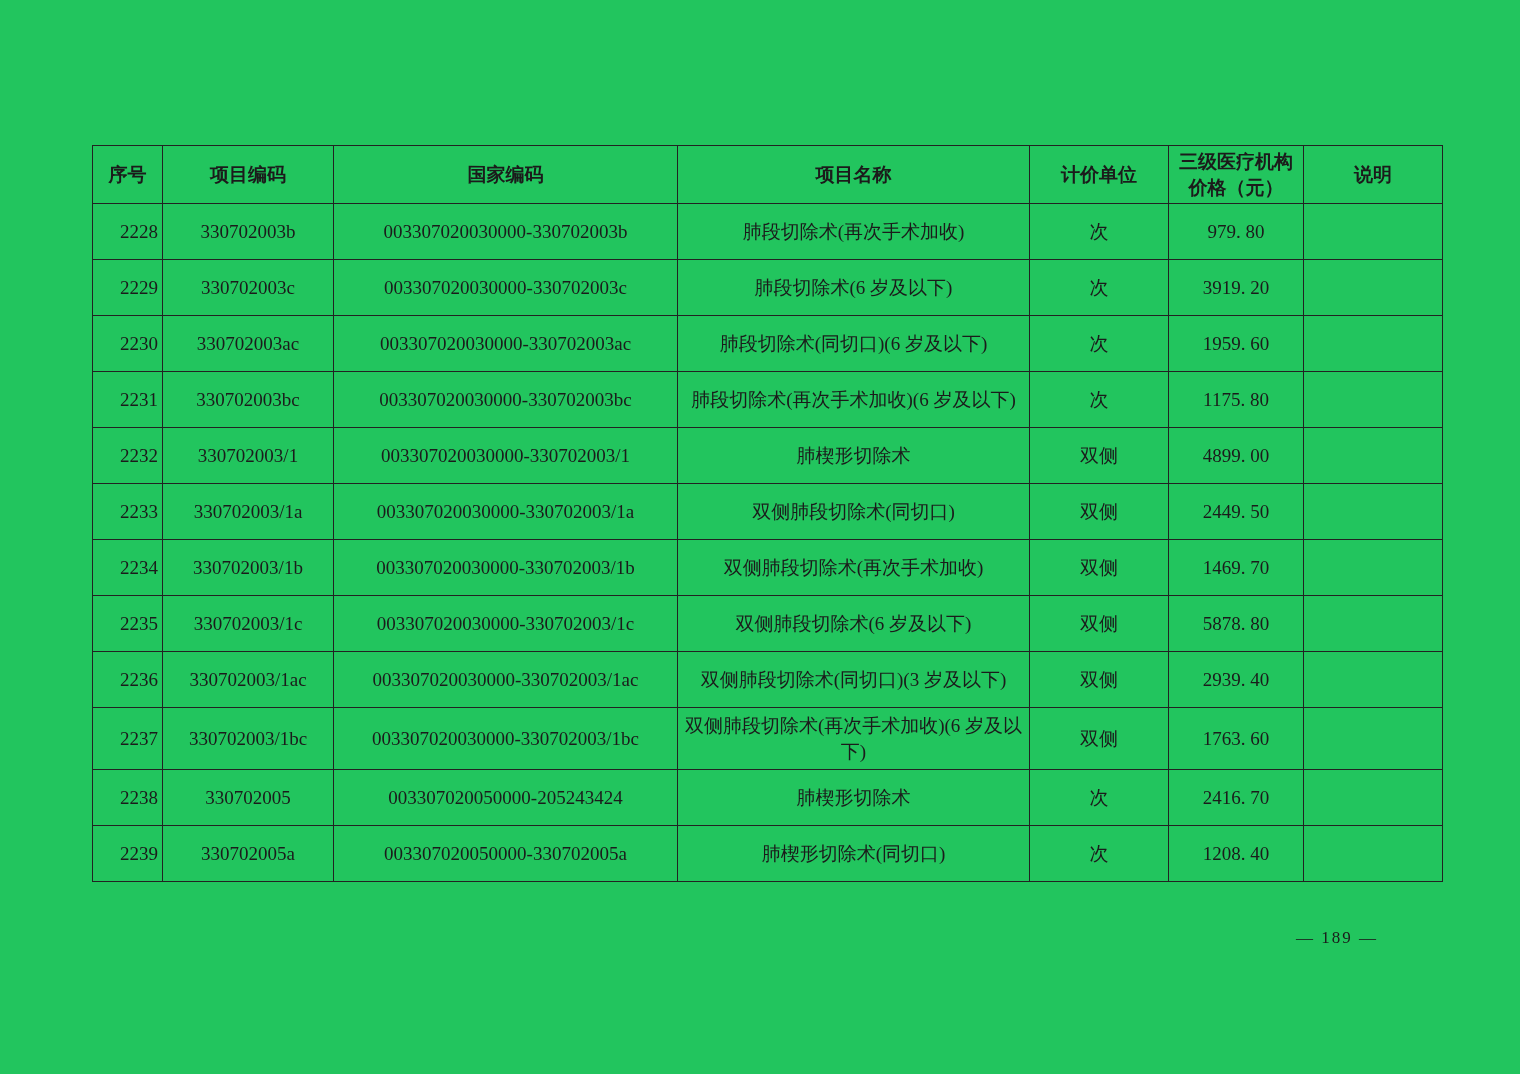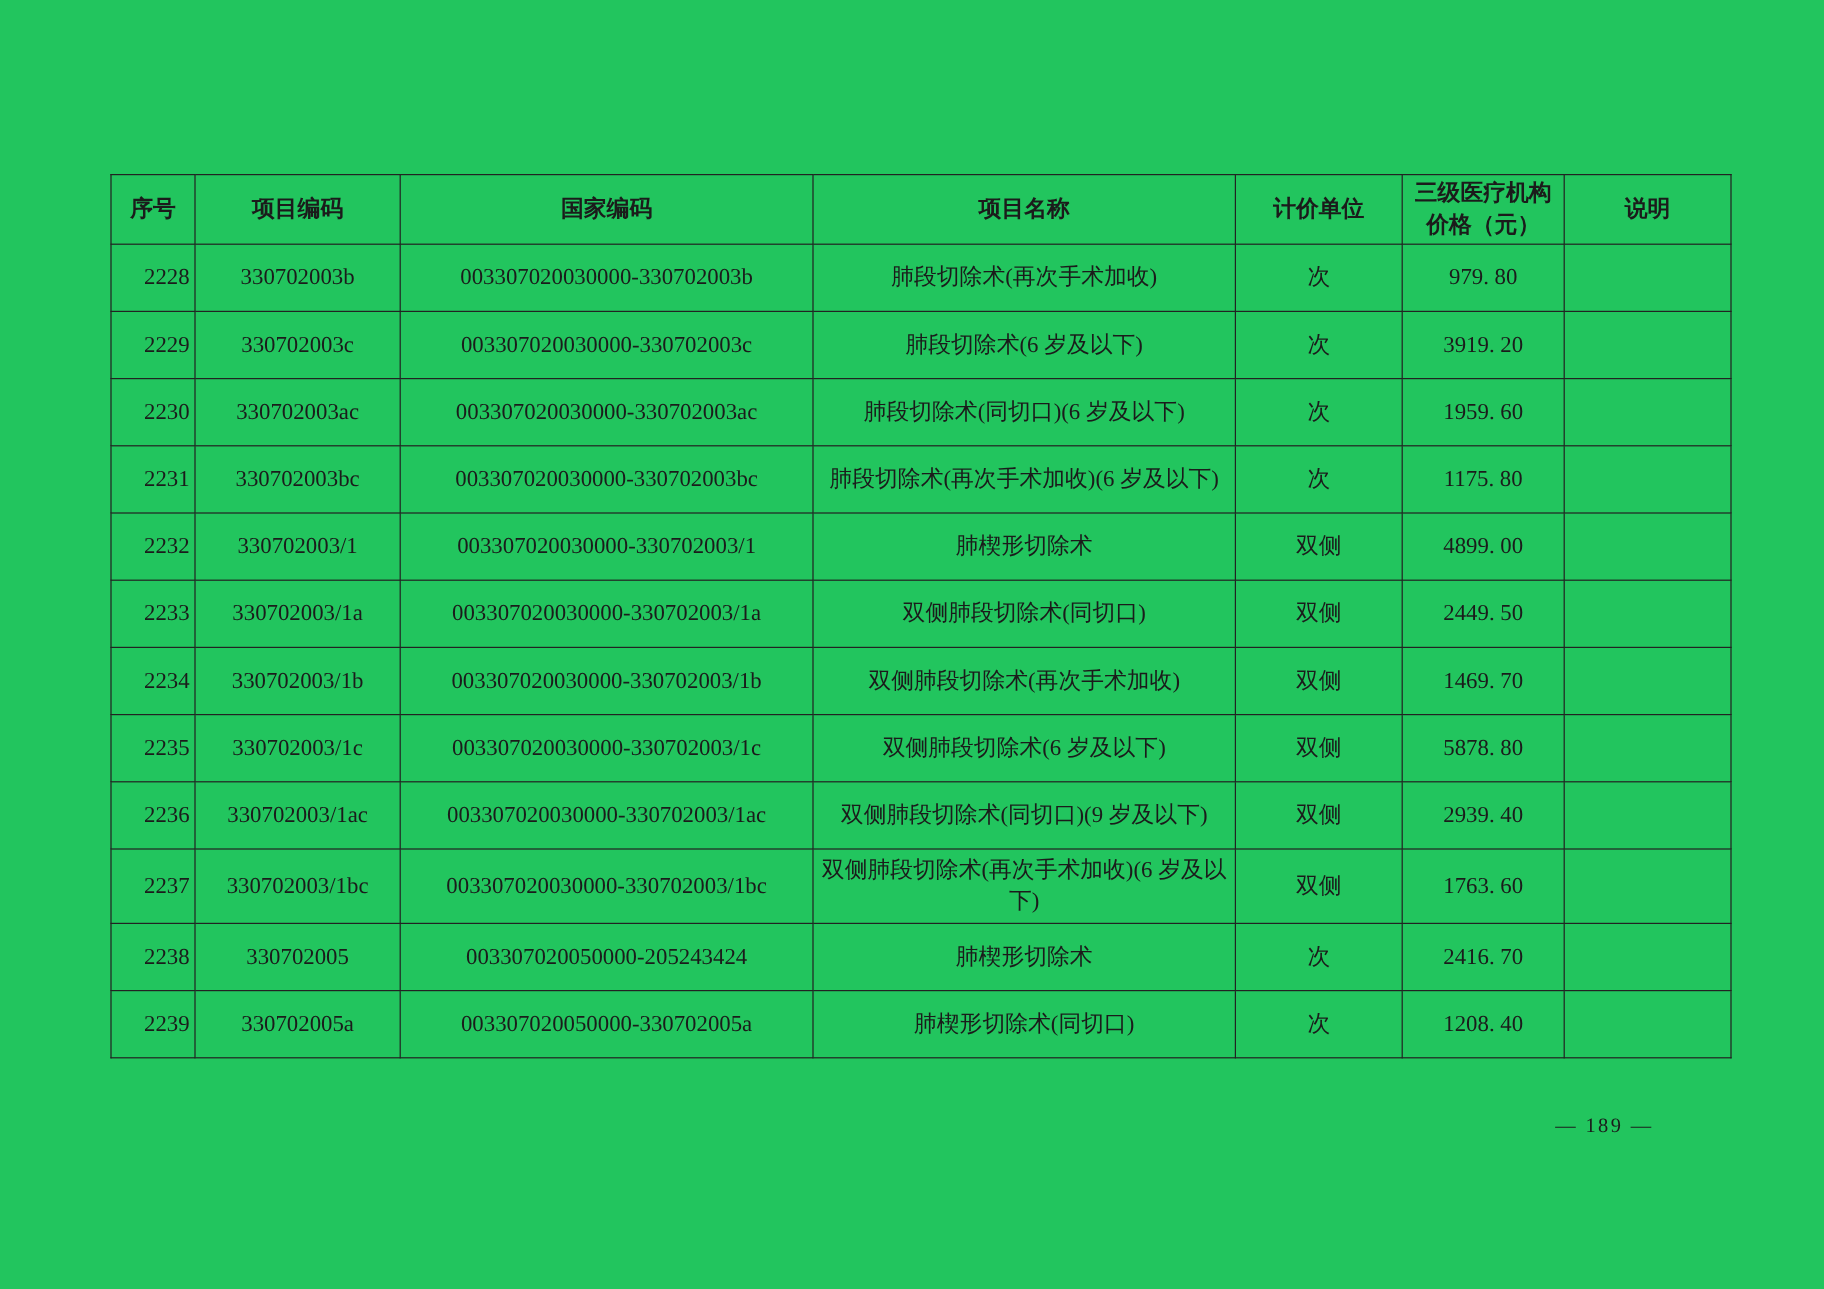--- a/index.html
+++ b/index.html
@@ -132,21 +132,21 @@
         <td class="c-ncode">003307020030000-330702003/1c</td>
         <td class="c-name">双侧肺段切除术(6 岁及以下)</td>
         <td class="c-unit">双侧</td>
         <td class="c-price">5878. 80</td>
         <td class="c-note"></td>
       </tr>
       <tr style="height:56px">
         <td class="c-seq">2236</td>
         <td class="c-code">330702003/1ac</td>
         <td class="c-ncode">003307020030000-330702003/1ac</td>
-        <td class="c-name">双侧肺段切除术(同切口)(9 岁及以下)</td>
+        <td class="c-name">双侧肺段切除术(同切口)(3 岁及以下)</td>
         <td class="c-unit">双侧</td>
         <td class="c-price">2939. 40</td>
         <td class="c-note"></td>
       </tr>
       <tr style="height:62px">
         <td class="c-seq">2237</td>
         <td class="c-code">330702003/1bc</td>
         <td class="c-ncode">003307020030000-330702003/1bc</td>
         <td class="c-name">双侧肺段切除术(再次手术加收)(6 岁及以下)</td>
         <td class="c-unit">双侧</td>

